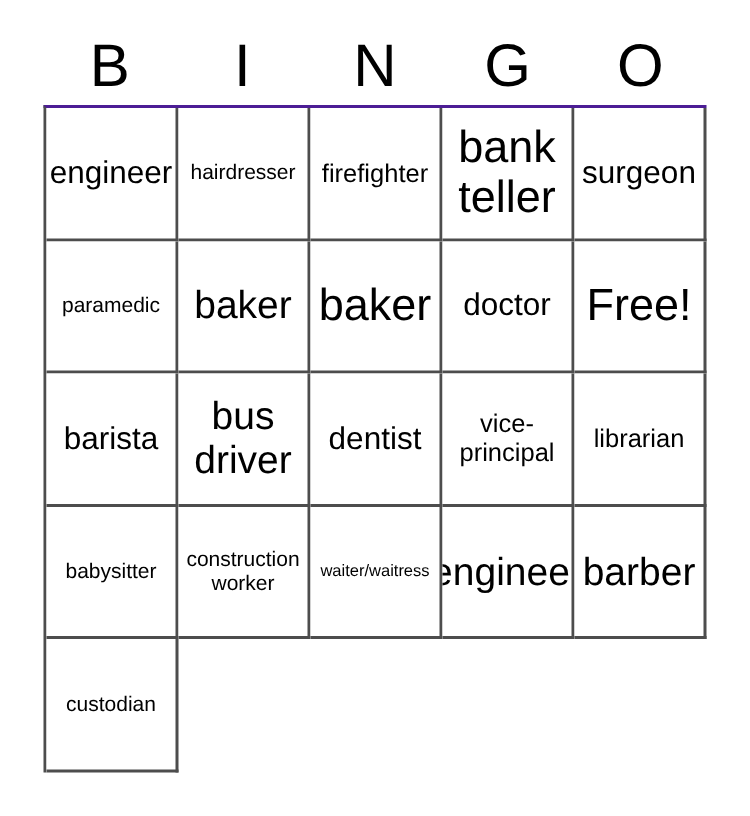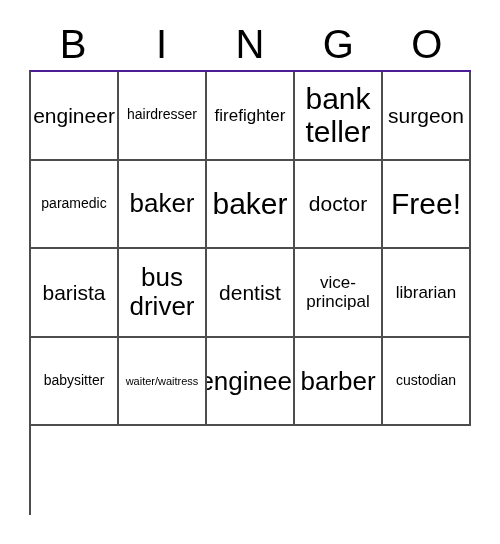--- a/index.html
+++ b/index.html
@@ -135,20 +135,23 @@
       <div class="cell">
         <span class="cell-text fs-sm">vice-principal</span>
       </div>
       <div class="cell">
         <span class="cell-text fs-sm">librarian</span>
       </div>
       <div class="cell">
         <span class="cell-text fs-xs">babysitter</span>
       </div>
       <div class="cell">
+        <span class="cell-text fs-xs">construction worker</span>
+      </div>
+      <div class="cell">
         <span class="cell-text fs-xxs">waiter/waitress</span>
       </div>
       <div class="cell">
         <span class="cell-text fs-lg">engineer</span>
       </div>
       <div class="cell">
         <span class="cell-text fs-lg">barber</span>
       </div>
       <div class="cell">
         <span class="cell-text fs-xs">custodian</span>

